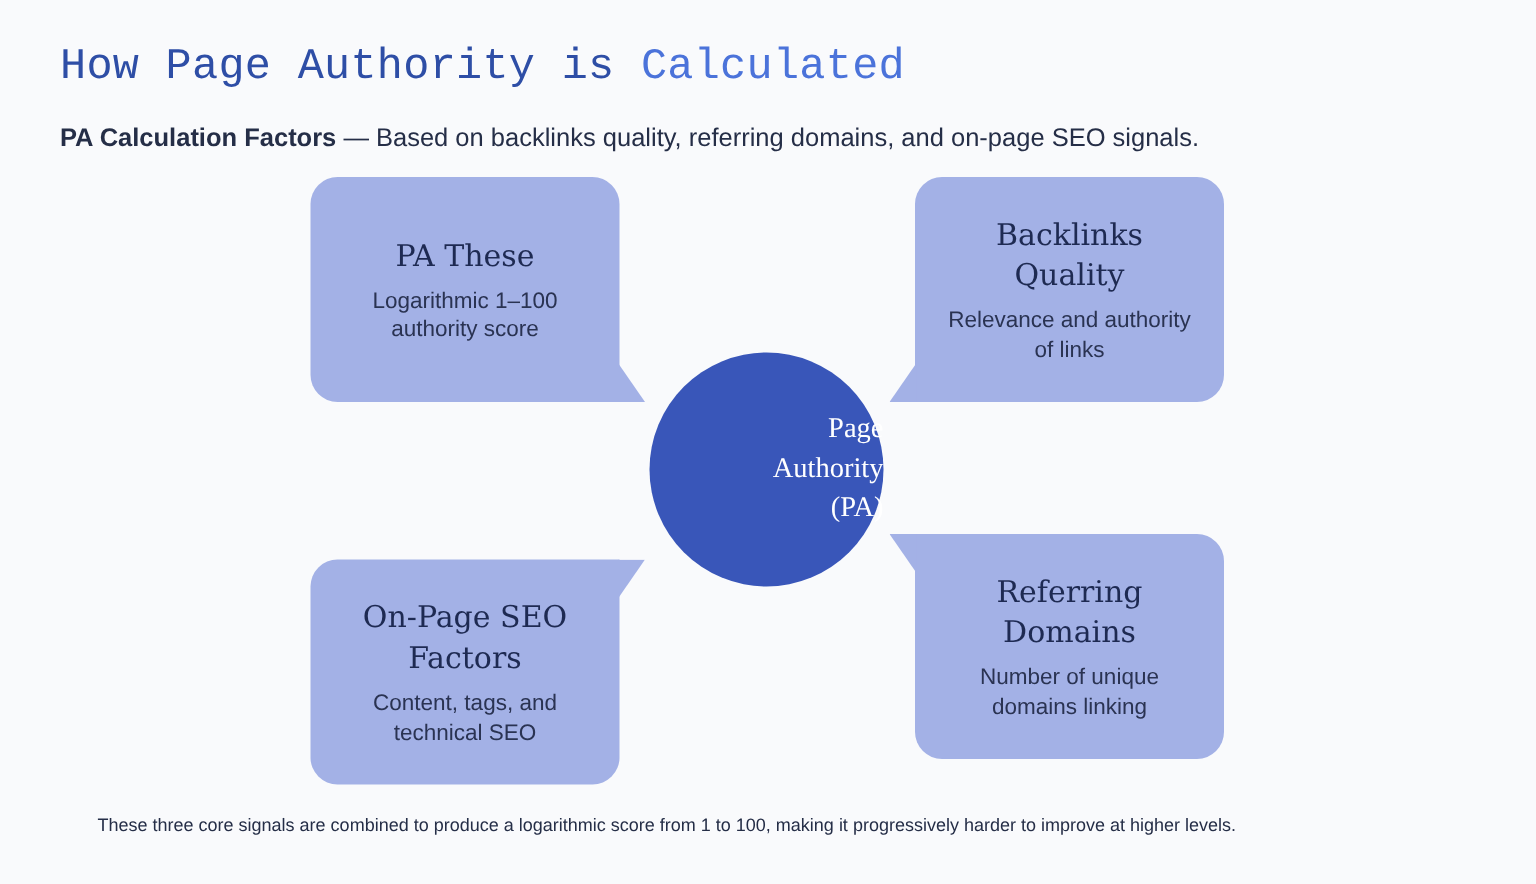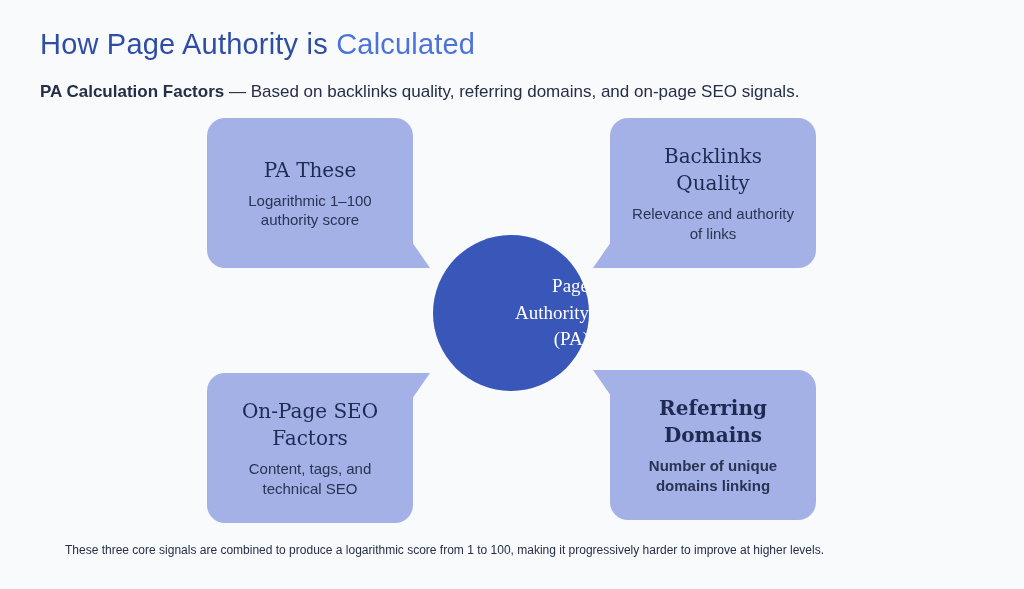--- a/index.html
+++ b/index.html
@@ -19,21 +19,21 @@
     width: 1024px;
     height: 589px;
     background: var(--background);
     overflow: hidden;
     font-family: "Liberation Sans", sans-serif;
   }
   .page-title {
     position: absolute;
     left: 40px;
     top: 28px;
-    font-family: Liberation Sans, sans-serif;
+    font-family: Liberation Mono, monospace;
     font-size: 29px;
     font-weight: 500;
     color: var(--title-primary);
     letter-spacing: 0.2px;
     white-space: nowrap;
   }
   .page-title .accent { color: var(--title-accent); }
   .subtitle {
     position: absolute;
     left: 40px;
@@ -60,21 +60,21 @@
     width: 18px;
     height: 26px;
     background: var(--bubble);
   }
   .bubble.tl { left: 207px; top: 118px; border-radius: 18px 18px 0 18px; }
   .bubble.tl .tail { right: -17px; bottom: 0; clip-path: polygon(0 0, 100% 100%, 0 100%); }
   .bubble.tr { left: 610px; top: 118px; border-radius: 18px 18px 18px 0; }
   .bubble.tr .tail { left: -17px; bottom: 0; clip-path: polygon(100% 0, 100% 100%, 0 100%); }
   .bubble.bl { left: 207px; top: 373px; border-radius: 18px 0 18px 18px; }
   .bubble.bl .tail { right: -17px; top: 0; clip-path: polygon(0 0, 100% 0, 0 100%); }
-  .bubble.br { left: 610px; top: 370px; border-radius: 0 18px 18px 18px; font-weight: bold; }
+  .bubble.br { left: 610px; top: 356px; border-radius: 0 18px 18px 18px; }
   .bubble.br .tail { left: -17px; top: 0; clip-path: polygon(0 0, 100% 0, 100% 100%); }
   .bubble-title {
     font-family: "DejaVu Serif", "Liberation Serif", serif;
     font-size: 20px;
     color: var(--heading-text);
     line-height: 1.35;
     max-width: 152px;
   }
   .bubble-desc {
     margin-top: 7px;

